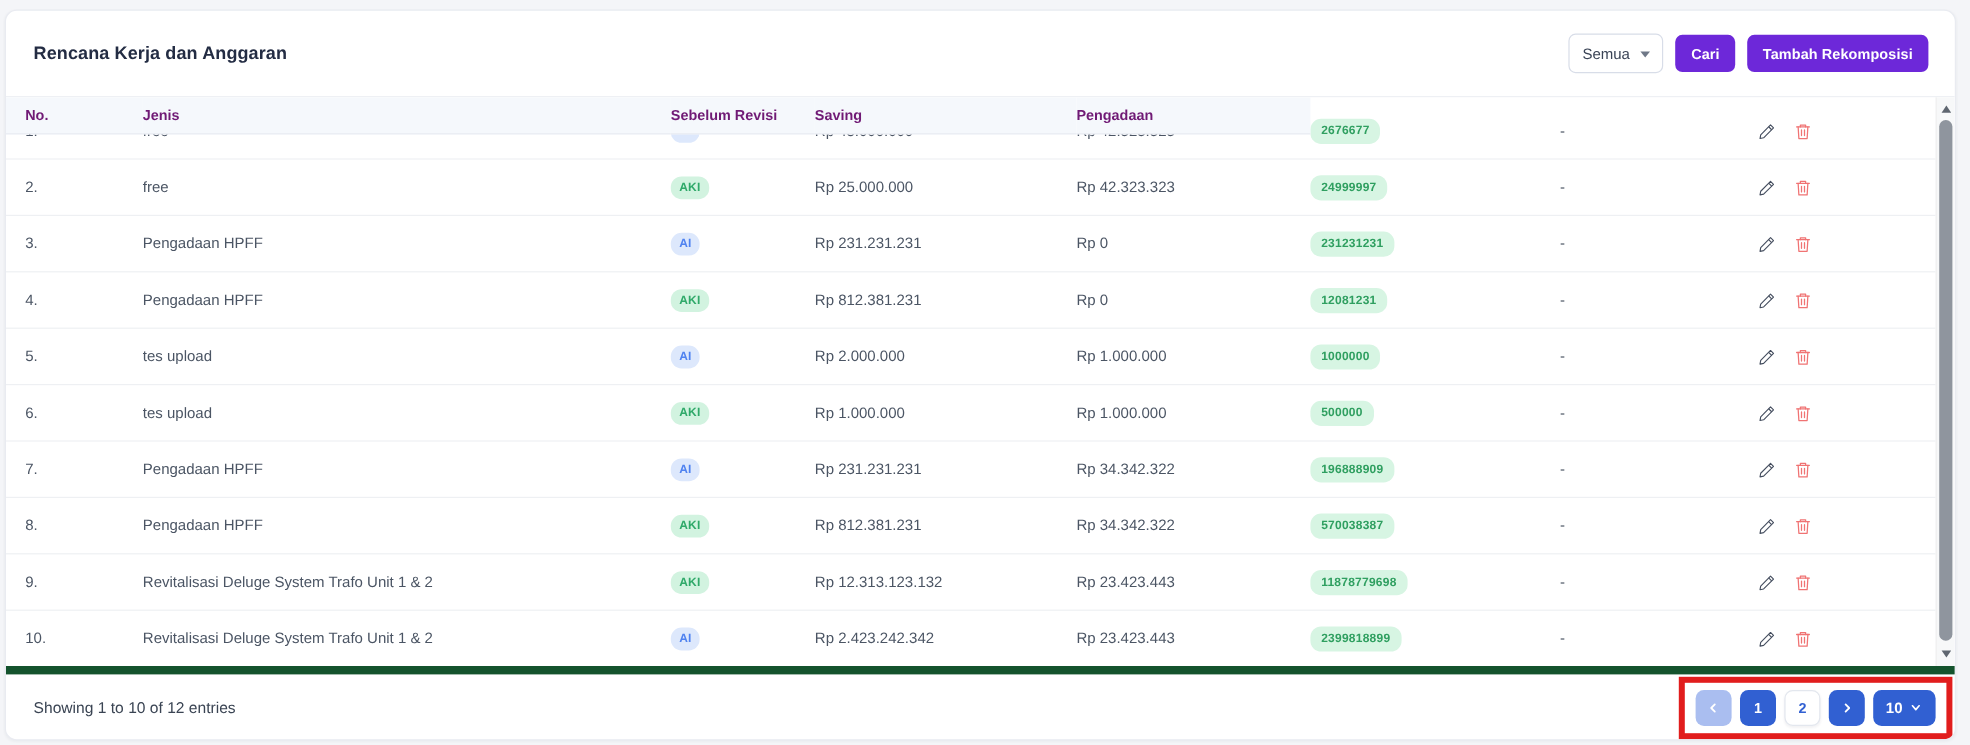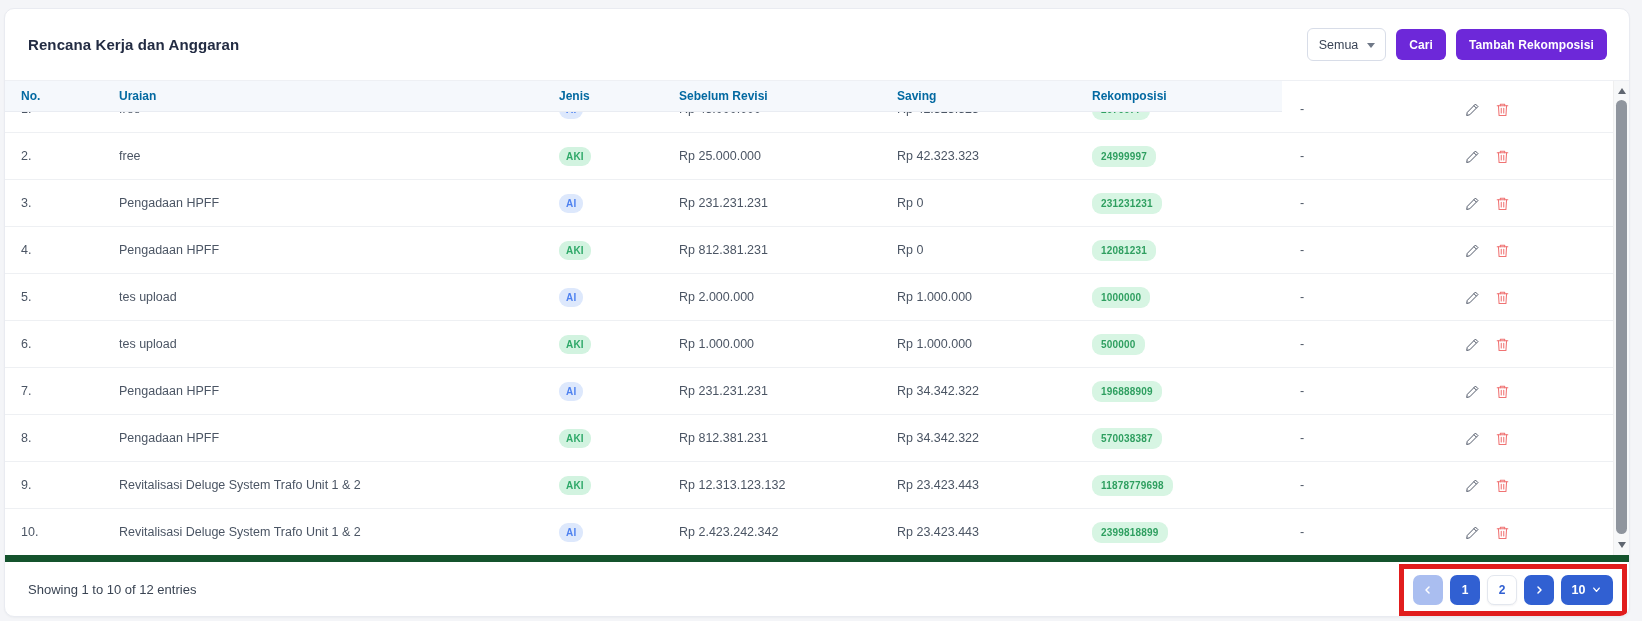--- a/index.html
+++ b/index.html
@@ -65,21 +65,21 @@
   }
   .thead, .trow {
     display:grid;
     grid-template-columns:114px 440px 120px 218px 195px 190px 163px 1fr;
     margin-right:16px;
   }
   .thead { height:31px; position:relative; z-index:3; }
   .thead .hc {
     background:#f5f8fc;
     display:flex; align-items:center;
-    font-size:12px; font-weight:700; color:#0369a1;
+    font-size:12px; font-weight:700; color:#701a75;
     border-bottom:1px solid #e9ecf2;
   }
   .thead .hc.first { padding-left:16px; }
   .thead .hc.actions { background:transparent; border-bottom:none; }
   .tbody { position:relative; z-index:1; margin-top:-26px; }
   .trow {
     height:47px; align-items:center;
     border-bottom:1px solid #eef0f3;
     font-size:12.5px; color:#4b5564; background:#fff00000;
   }
@@ -152,25 +152,24 @@
         <span class="caret"></span>
       </div>
       <button class="btn">Cari</button>
       <button class="btn">Tambah Rekomposisi</button>
     </div>
   </div>
 
   <div class="table-area">
     <div class="thead">
       <div class="hc first">No.</div>
-      <div class="hc">Uraian</div>
       <div class="hc">Jenis</div>
       <div class="hc">Sebelum Revisi</div>
       <div class="hc">Saving</div>
-      <div class="hc">Rekomposisi</div>
+      <div class="hc">Pengadaan</div>
       <div class="hc actions"></div>
     </div>
 
     <div class="tbody">
         <div class="trow">
     <div class="c c-no">1.</div>
     <div class="c">free</div>
     <div class="c">
             <span class="badge badge-ai">AI</span>
           </div>

